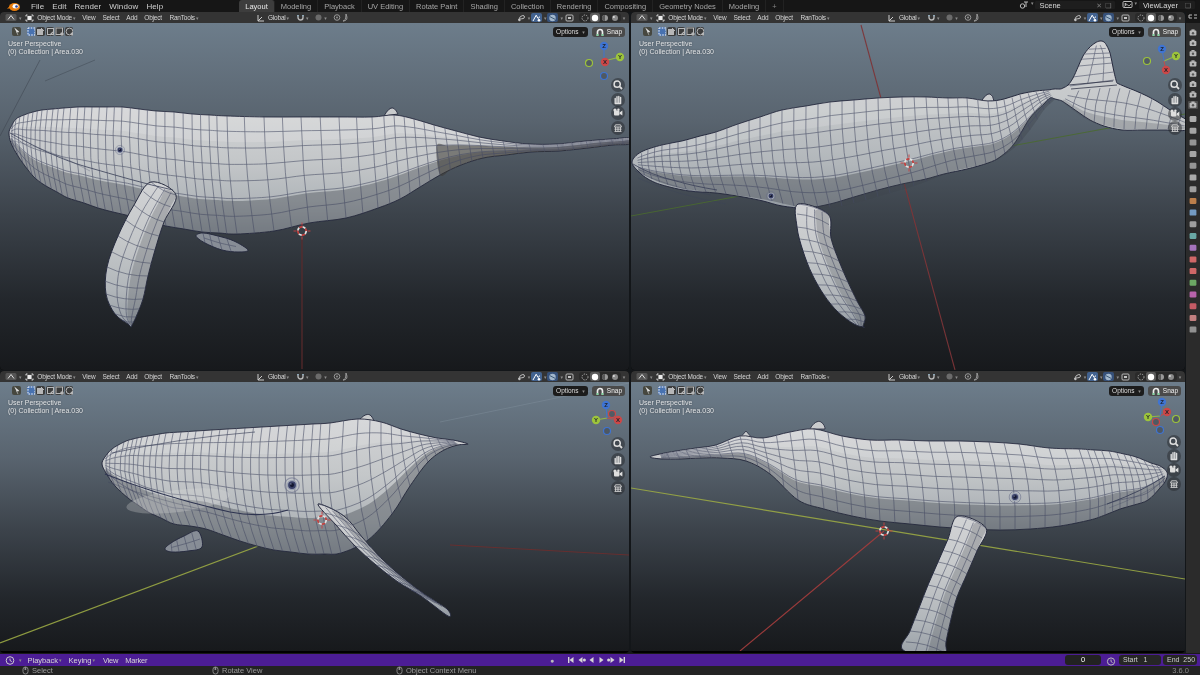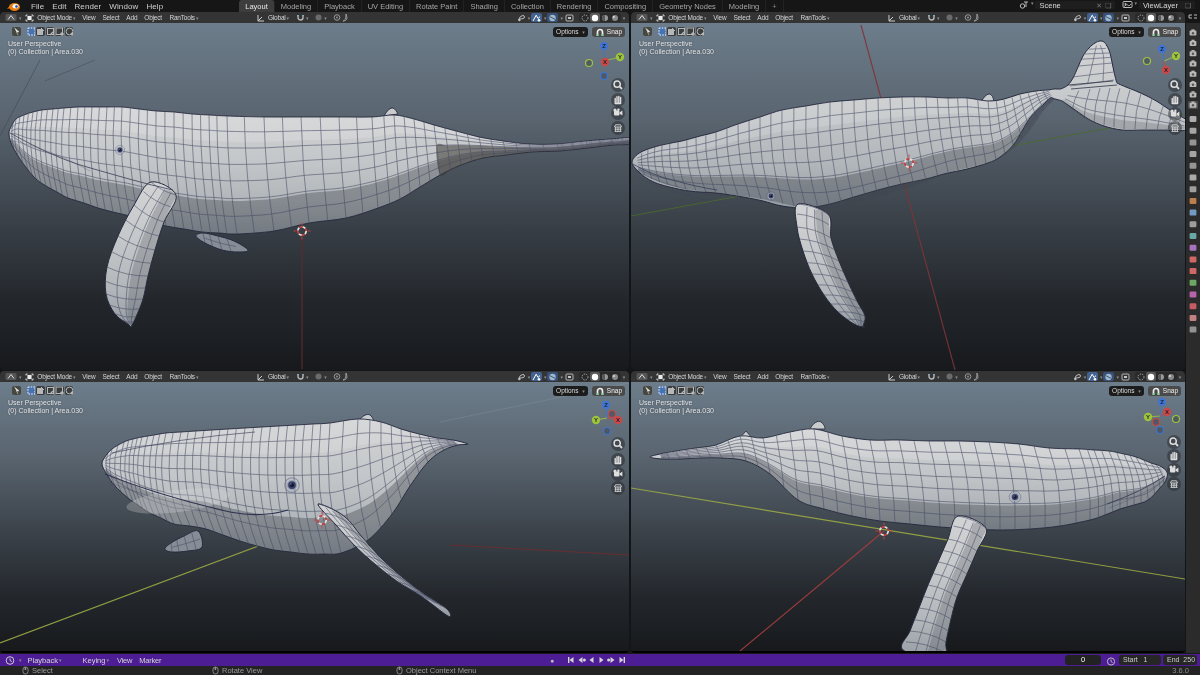--- a/index.html
+++ b/index.html
@@ -1414,21 +1414,21 @@
       </g>
     </svg></div>
 <div id="tline">
     <svg width="11" height="9" style="margin:0 2px 0 5px">
       <circle cx="5" cy="4.5" r="3.8" fill="none" stroke="#ccc" stroke-width="1"></circle>
       <path d="M5,2.5 V4.5 L6.8,5.6" stroke="#ccc" fill="none" stroke-width="1"></path>
     </svg>
     <span class="ct">▾</span>
     <span class="mt" style="margin-left:6px">Playback</span>
     <span class="ct">▾</span>
-    <span class="mt" style="margin-left:21px">Keying</span>
+    <span class="mt" style="margin-left:7px">Keying</span>
     <span class="ct">▾</span>
     <span class="mn" style="margin-left:8px">View</span>
     <span class="mn">Marker</span>
     <span id="recdot">●</span>
     <span id="transport">
       <svg width="8.5" height="8" style="margin:0">
         <rect x="1" y="1" width="1.4" height="6" fill="#d5d5d5"></rect>
         <path d="M6.5,1 L2.5,4 L6.5,7 Z" fill="#d5d5d5"></path>
       </svg>
       <svg width="8.5" height="8" style="margin:0">

